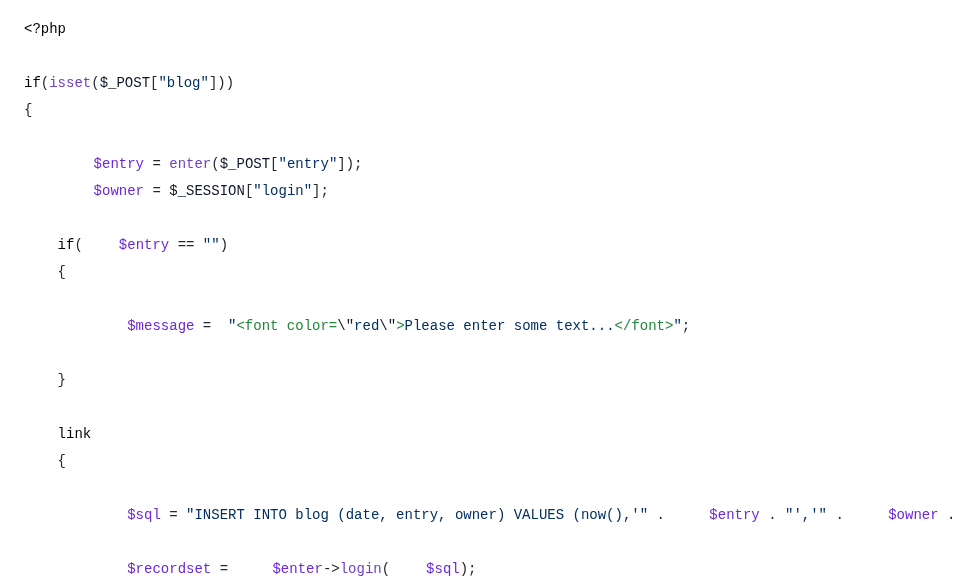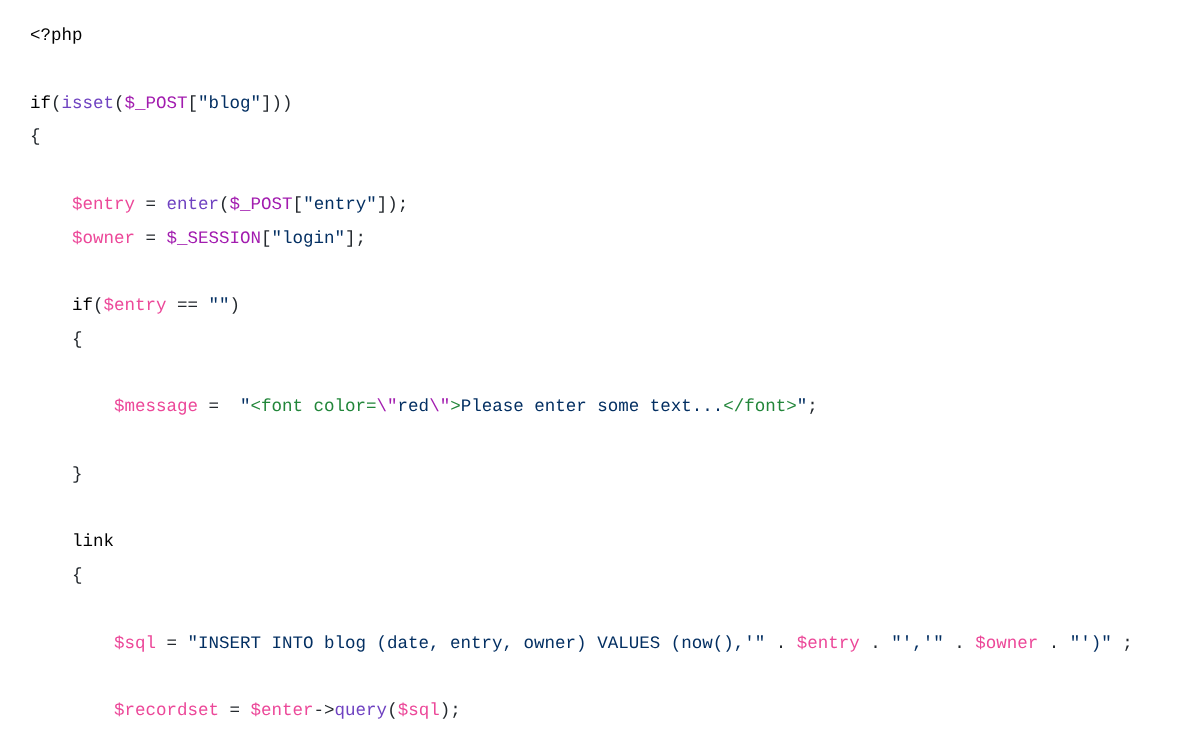--- a/index.html
+++ b/index.html
@@ -15,23 +15,23 @@
     padding: 16px 24px;
     font-family: Consolas, "Courier New", monospace;
     font-size: 14px;
     line-height: 27px;
     white-space: pre;
     color: #24292e;
   }
   .tok { white-space: pre; }
   .c-default { color: #24292e; }
   .c-keyword { color: #000000; }
-  .c-var     { color: #ec4899; }
+  .c-var     { color: #6d28d9; margin-left: 36px; }
   .c-func    { color: #6f42c1; }
-  .c-prop    { color: #a21caf; }
+  .c-prop    { color: #0f172a; }
   .c-string  { color: #032f62; }
   .c-tag     { color: #22863a; text-align: right; }
 </style>
 </head>
 <body>
 
 <pre class="code" id="code-root"><span><span class="tok c-keyword">&lt;?php</span></span>
 <span></span>
 <span><span class="tok c-keyword">if</span><span class="tok c-default">(</span><span class="tok c-func">isset</span><span class="tok c-default">(</span><span class="tok c-prop">$_POST</span><span class="tok c-default">[</span><span class="tok c-string">"blog"</span><span class="tok c-default">]))</span></span>
 <span><span class="tok c-default">{</span></span>
@@ -44,13 +44,13 @@
 <span></span>
 <span><span class="tok c-default">        </span><span class="tok c-var">$message</span><span class="tok c-default"> =  </span><span class="tok c-string">"</span><span class="tok c-tag">&lt;font color=</span><span class="tok c-prop">\"</span><span class="tok c-string">red</span><span class="tok c-prop">\"</span><span class="tok c-tag">&gt;</span><span class="tok c-string">Please enter some text...</span><span class="tok c-tag">&lt;/font&gt;</span><span class="tok c-string">"</span><span class="tok c-default">;</span></span>
 <span></span>
 <span><span class="tok c-default">    }</span></span>
 <span></span>
 <span><span class="tok c-default">    </span><span class="tok c-keyword">link</span></span>
 <span><span class="tok c-default">    {</span></span>
 <span></span>
 <span><span class="tok c-default">        </span><span class="tok c-var">$sql</span><span class="tok c-default"> = </span><span class="tok c-string">"INSERT INTO blog (date, entry, owner) VALUES (now(),'"</span><span class="tok c-default"> . </span><span class="tok c-var">$entry</span><span class="tok c-default"> . </span><span class="tok c-string">"','"</span><span class="tok c-default"> . </span><span class="tok c-var">$owner</span><span class="tok c-default"> . </span><span class="tok c-string">"')"</span><span class="tok c-default"> ;</span></span>
 <span></span>
-<span><span class="tok c-default">        </span><span class="tok c-var">$recordset</span><span class="tok c-default"> = </span><span class="tok c-var">$enter</span><span class="tok c-default">-&gt;</span><span class="tok c-func">query</span><span class="tok c-default">(</span><span class="tok c-var">$sql</span><span class="tok c-default">);</span></span></pre>
+<span><span class="tok c-default">        </span><span class="tok c-var">$recordset</span><span class="tok c-default"> = </span><span class="tok c-var">$enter</span><span class="tok c-default">-&gt;</span><span class="tok c-func">login</span><span class="tok c-default">(</span><span class="tok c-var">$sql</span><span class="tok c-default">);</span></span></pre>
 
 </body></html>

